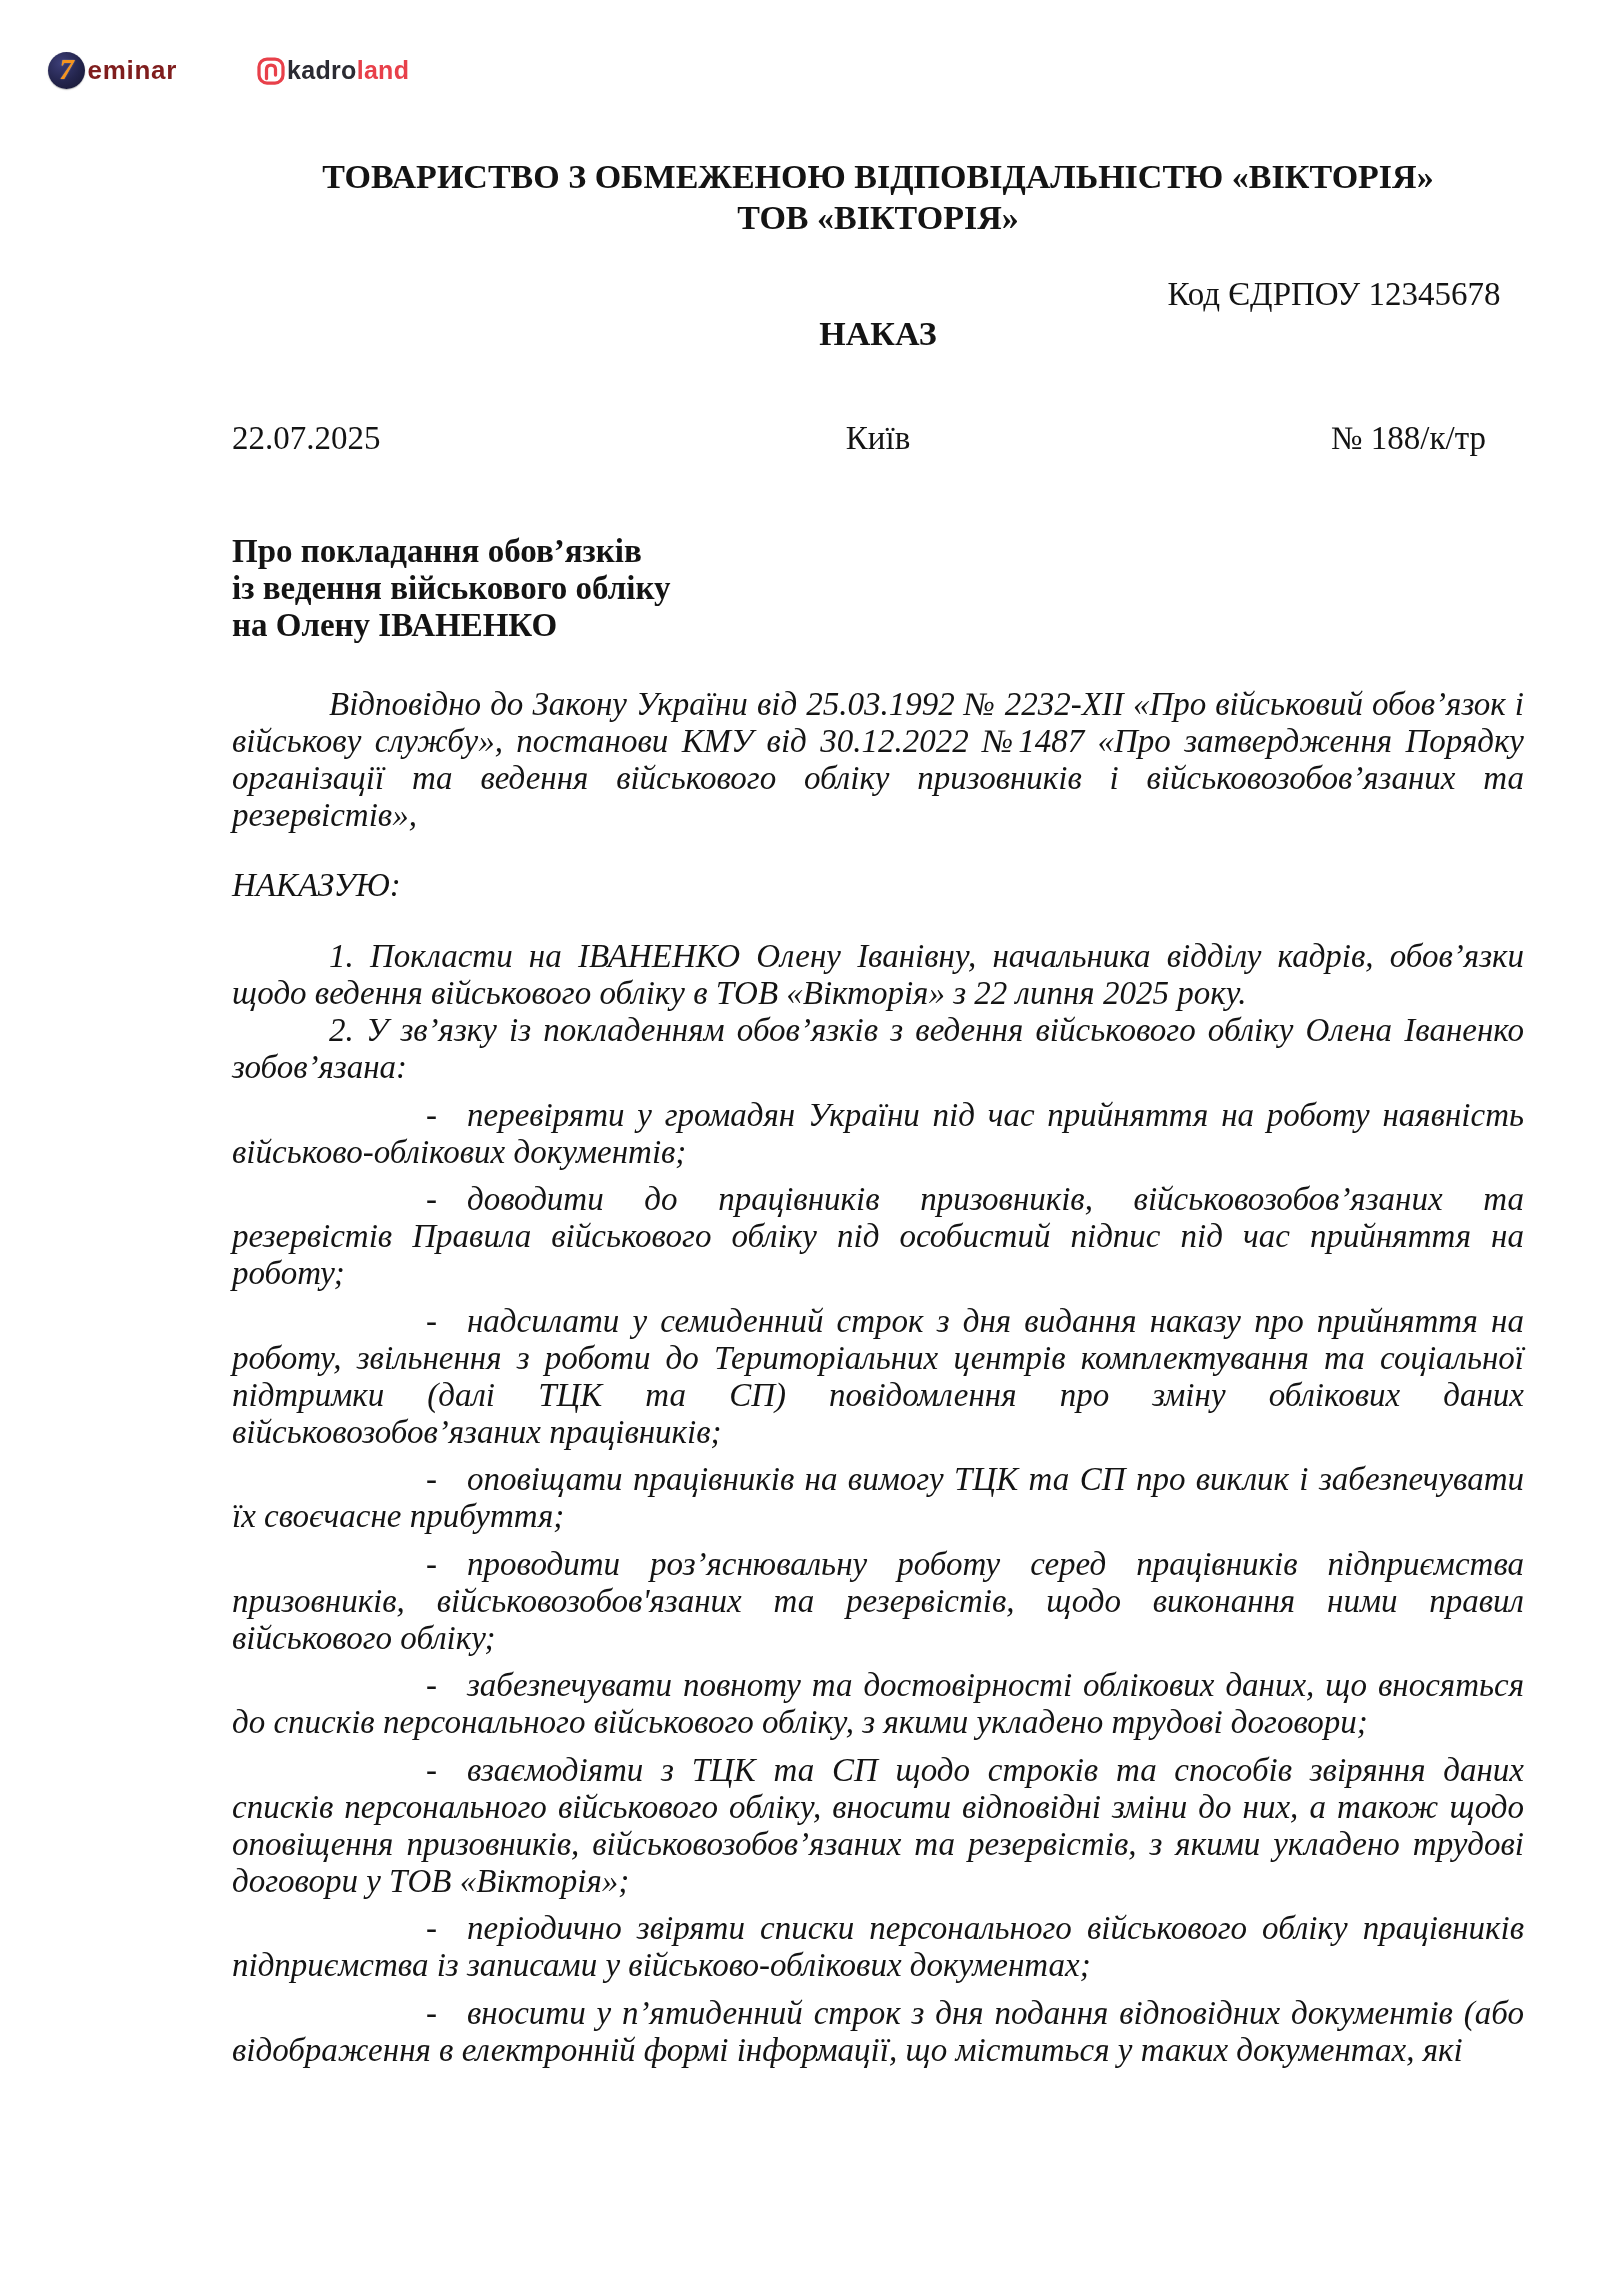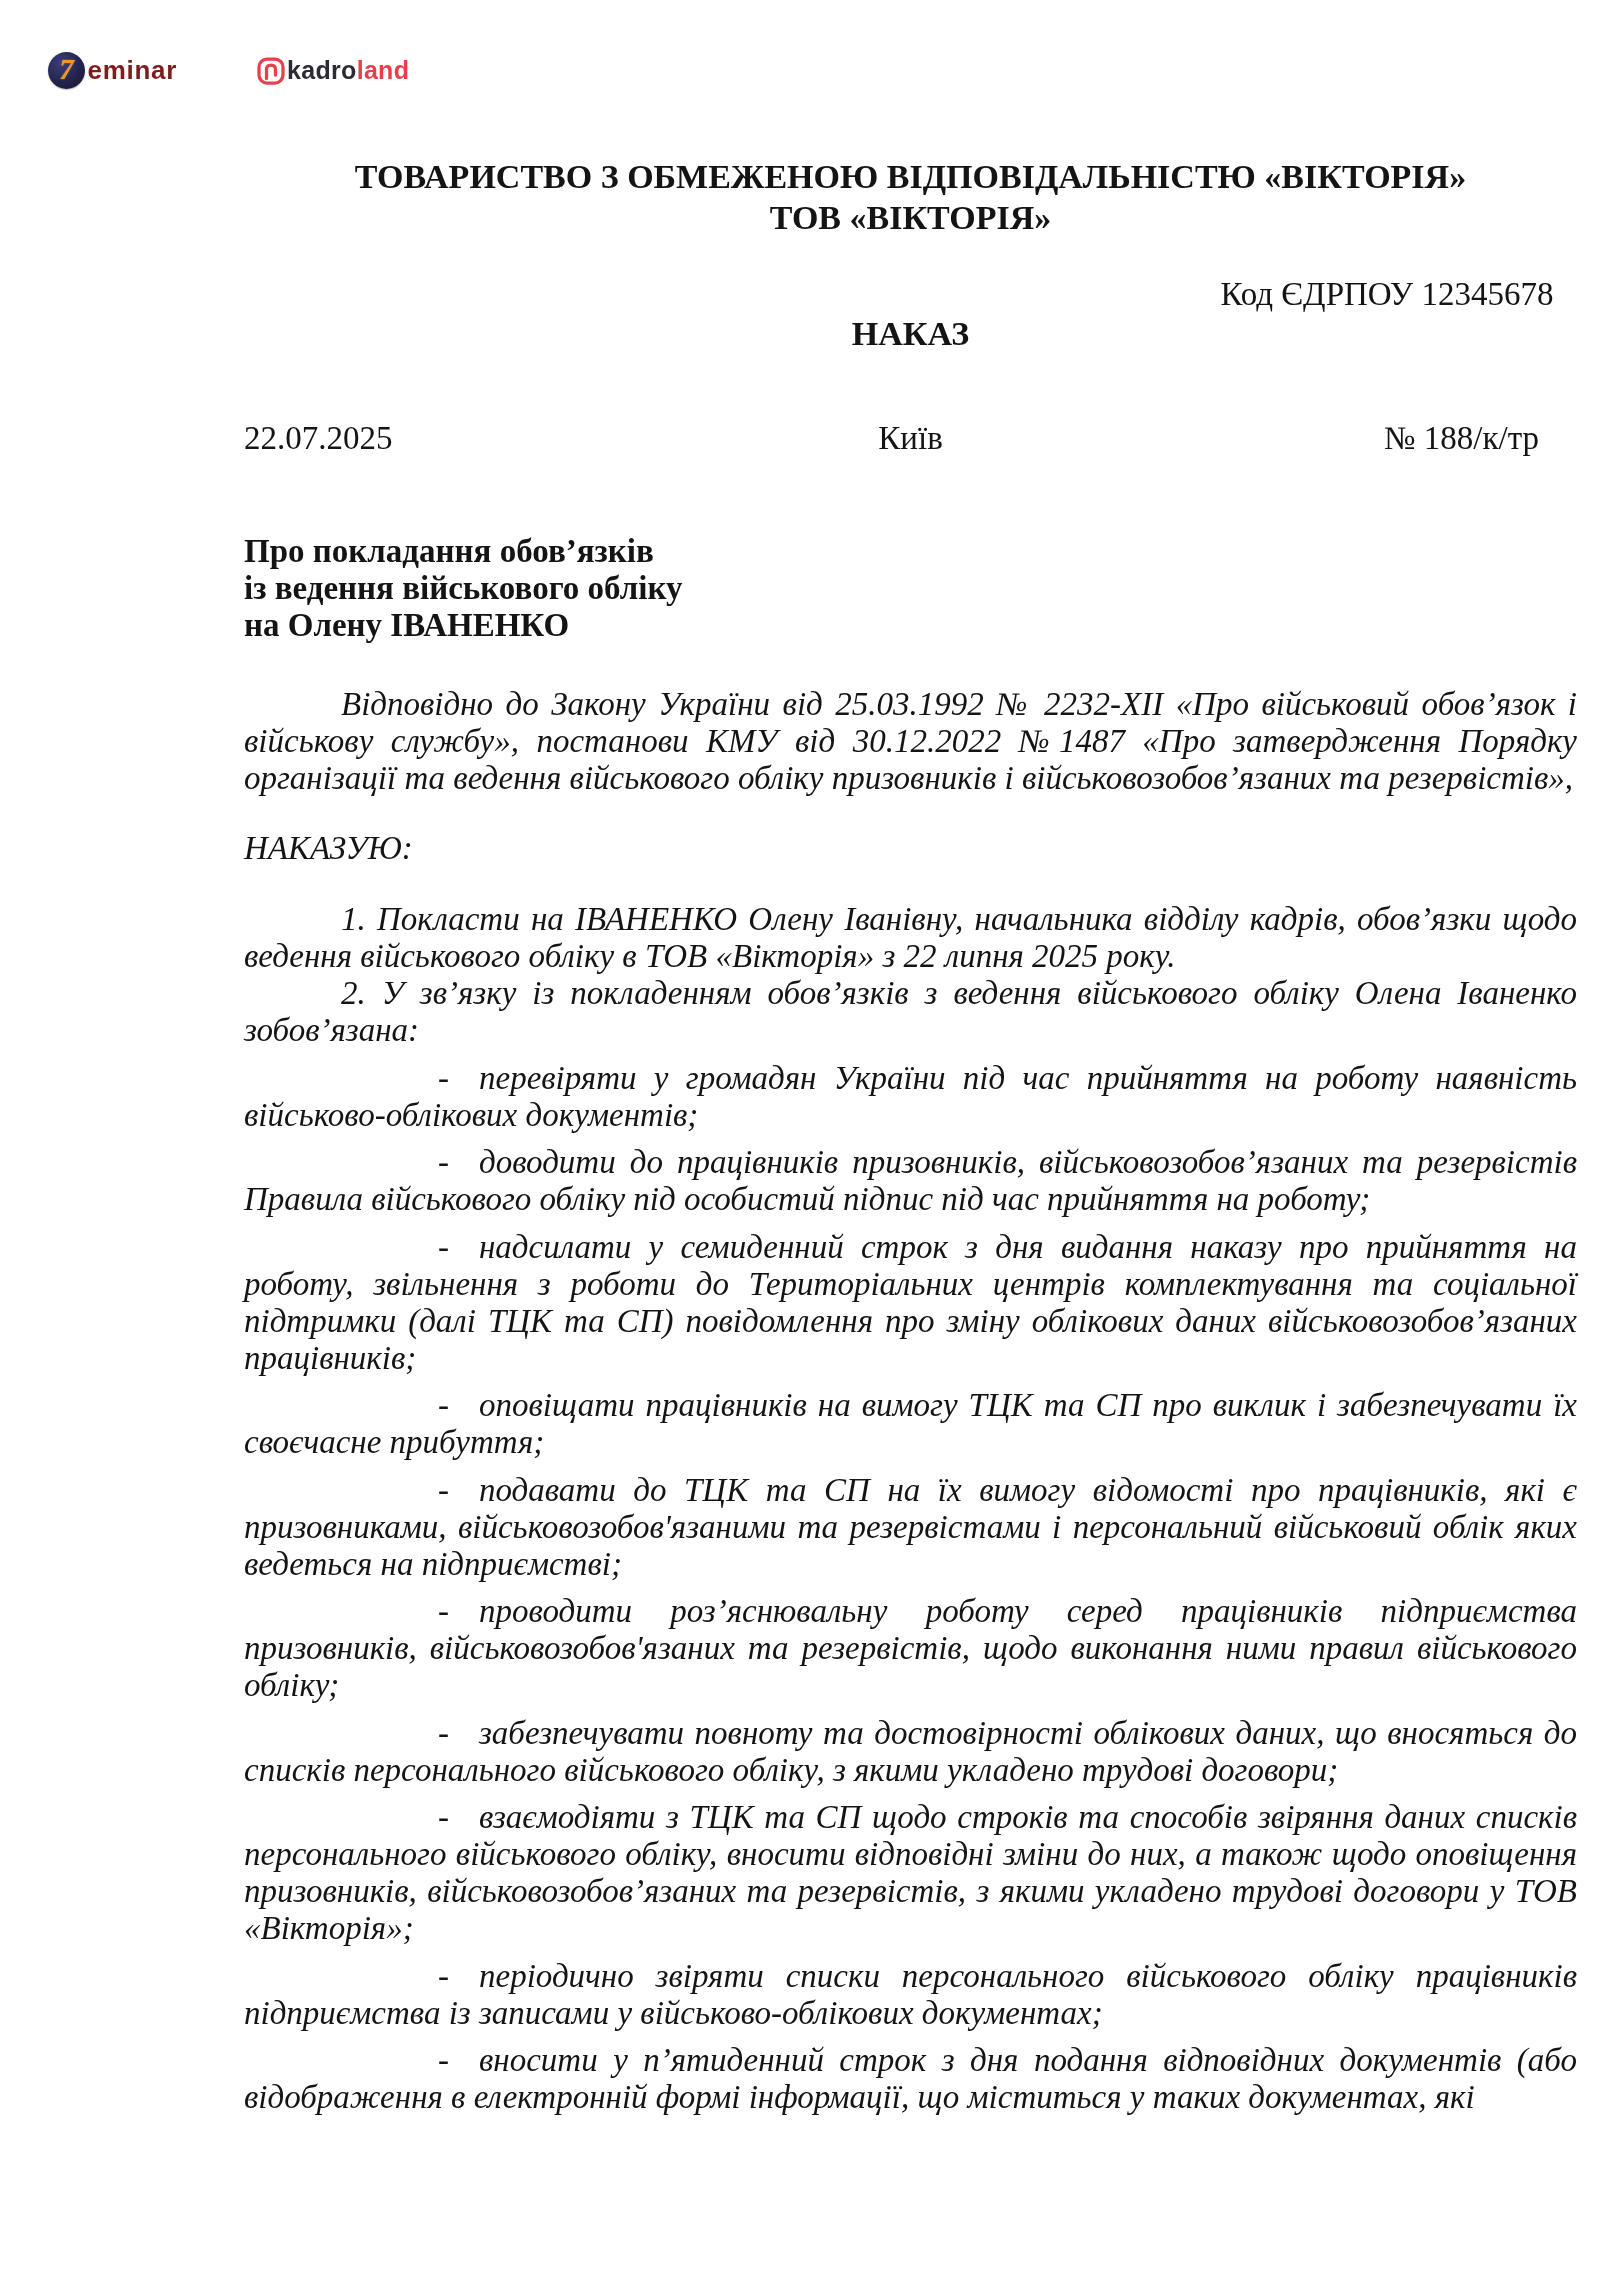--- a/index.html
+++ b/index.html
@@ -34,22 +34,22 @@
   }
   .eminar-text{
     margin-left:2.6px;color:#7f1d1d;font-weight:700;font-size:26px;letter-spacing:0.7px;
   }
   .kadro-icon{width:30px;height:30px;display:block;}
   .kadro-text{margin-left:1px;font-weight:700;font-size:25px;letter-spacing:0.3px;}
   .kadro-dark{color:#2b2b33;}
   .kadro-red{color:#e8404a;}
   
   .content{
-    position:absolute;top:0;left:12px;right:0;
-    padding:156px 46px 0 232px;
+    position:absolute;top:0;left:0;right:0;
+    padding:156px 99px 0 232px;
     font-size:33px;line-height:37px;
   }
   .doc-title{
     text-align:center;font-weight:700;font-size:34px;line-height:41px;
   }
   .edrpou{
     text-align:right;margin-top:38px;padding-right:23.6px;
   }
   .doc-kind{
     text-align:center;font-weight:700;font-size:34px;line-height:39px;margin-top:1.3px;
@@ -126,21 +126,20 @@
 
     <p class="order-word">НАКАЗУЮ:</p>
 
     <p class="order-item first">1. Покласти на ІВАНЕНКО Олену Іванівну, начальника відділу кадрів, обов’язки щодо ведення військового обліку в ТОВ «Вікторія» з 22 липня 2025 року.</p>
     <p class="order-item">2. У зв’язку із покладенням обов’язків з ведення військового обліку Олена Іваненко зобов’язана:</p>
 
     <p class="bullet"><span class="dash">-</span><span>перевіряти у громадян України під час прийняття на роботу наявність військово-облікових документів;</span></p>
     <p class="bullet"><span class="dash">-</span><span>доводити до працівників призовників, військовозобов’язаних та резервістів Правила військового обліку під особистий підпис під час прийняття на роботу;</span></p>
     <p class="bullet"><span class="dash">-</span><span>надсилати у семиденний строк з дня видання наказу про прийняття на роботу, звільнення з роботи до Територіальних центрів комплектування та соціальної підтримки (далі ТЦК та СП) повідомлення про зміну облікових даних військовозобов’язаних працівників;</span></p>
     <p class="bullet"><span class="dash">-</span><span>оповіщати працівників на вимогу ТЦК та СП про виклик і забезпечувати їх своєчасне прибуття;</span></p>
-    <p class="bullet"><span class="dash">-</span><span>подавати до ТЦК та СП на їх вимогу відомості про працівників, які є призовниками, військовозобов'язаними та резервістами і персональний військовий облік яких ведеться на підприємстві;</span></p>
     <p class="bullet"><span class="dash">-</span><span>проводити роз’яснювальну роботу серед працівників підприємства призовників, військовозобов'язаних та резервістів, щодо виконання ними правил військового обліку;</span></p>
     <p class="bullet"><span class="dash">-</span><span>забезпечувати повноту та достовірності облікових даних, що вносяться до списків персонального військового обліку, з якими укладено трудові договори;</span></p>
     <p class="bullet"><span class="dash">-</span><span>взаємодіяти з ТЦК та СП щодо строків та способів звіряння даних списків персонального військового обліку, вносити відповідні зміни до них, а також щодо оповіщення призовників, військовозобов’язаних та резервістів, з якими укладено трудові договори у ТОВ «Вікторія»;</span></p>
     <p class="bullet"><span class="dash">-</span><span>періодично звіряти списки персонального військового обліку працівників підприємства із записами у військово-облікових документах;</span></p>
     <p class="bullet"><span class="dash">-</span><span>вносити у п’ятиденний строк з дня подання відповідних документів (або відображення в електронній формі інформації, що міститься у таких документах, які</span></p>
 
   </div>
 </div>
 
 

